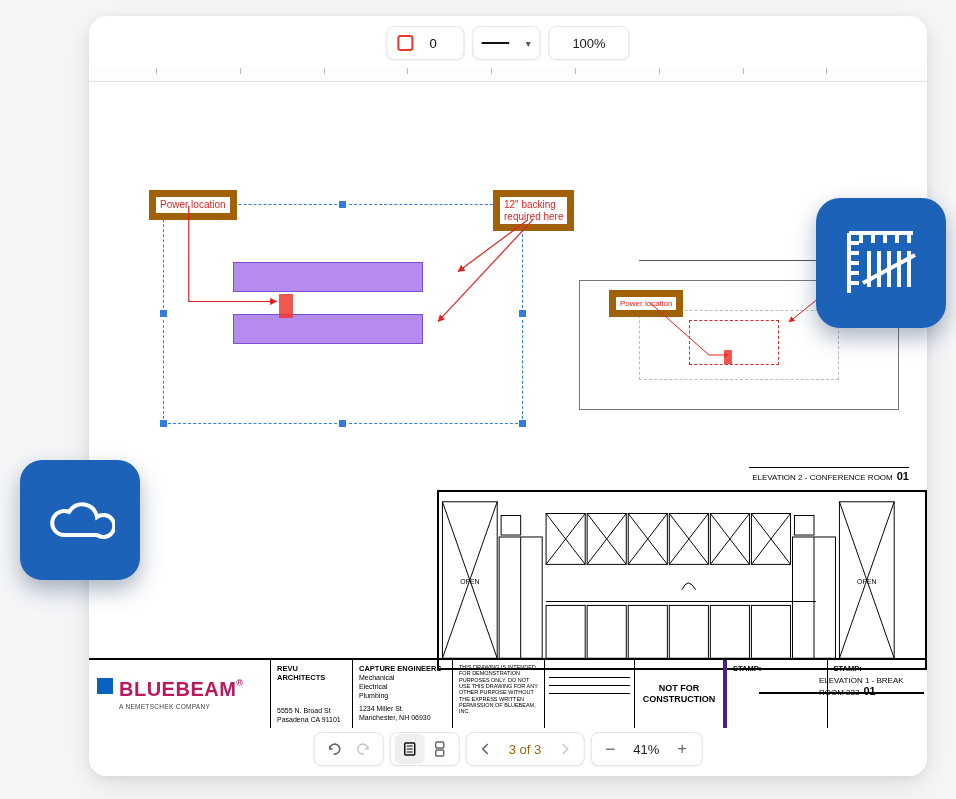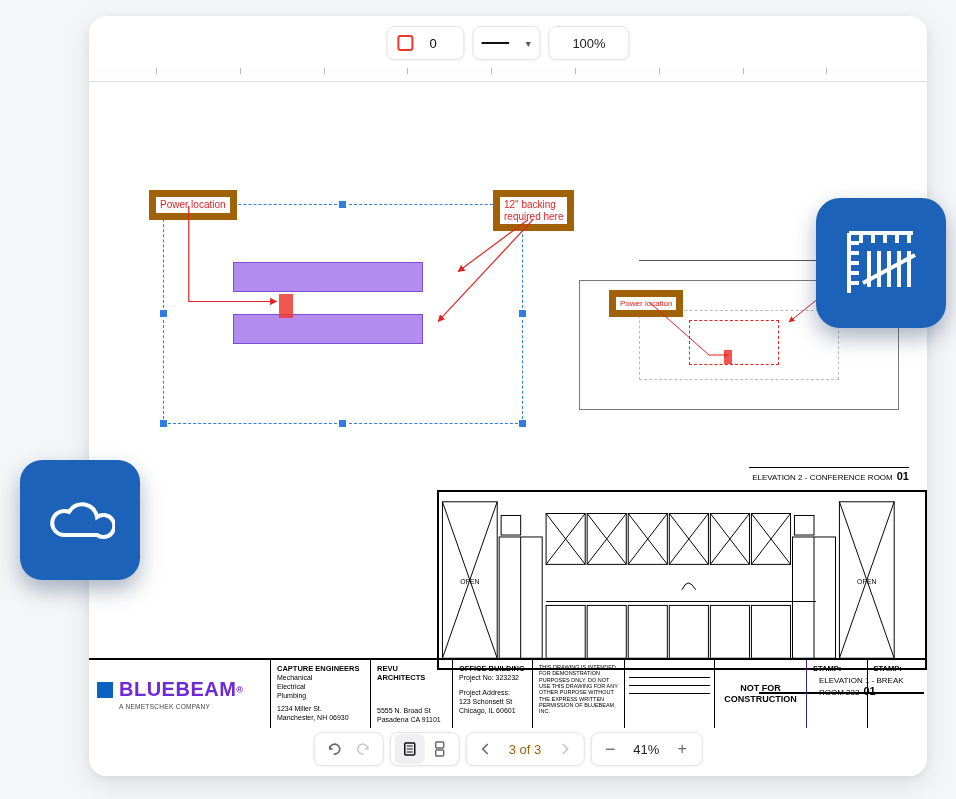--- a/index.html
+++ b/index.html
@@ -201,46 +201,46 @@
   }
   .titleblock .logo-cell {
     flex: 0 0 182px;
     border-right: 1px solid #000;
     display: flex;
     flex-direction: column;
     justify-content: center;
     padding: 4px 8px;
   }
   .logo-word {
-    color: #6d28d9;
+    color: #be185d;
     font-weight: 800;
     font-size: 20px;
     letter-spacing: 0.5px;
-    display:flex; align-items:center;
+    display:flex; align-items:flex-start;
   }
   .logo-mark {
     width:16px;height:16px;background:#0a62c0;margin-right:6px;position:relative;
   }
   .logo-tag { font-size: 6.5px; color:#444; letter-spacing:0.3px; margin-top:2px; padding-left:22px; }
   .tb-cell {
     border-right: 1px solid #000;
     padding: 4px 6px;
     display:flex; flex-direction:column;
   }
   .tb-cell .hd { font-weight:700; font-size:7.5px; }
   .tb-cell .ln { line-height:1.3; }
   .tb-rev {
     flex: 0 0 90px;
     border-right:1px solid #000;
     padding:2px 4px;
   }
   .tb-rev .bar { border-bottom:1px solid #000; height:8px; }
   .tb-nfc {
     flex:0 0 92px;
-    border-right:1px solid #4c1d95;
+    border-right:4px solid #4c1d95;
     display:flex;align-items:center;justify-content:center;
     font-weight:700; font-size:9px; text-align:center; line-height:1.2;
   }
   .tb-stamp {
     flex:1;
     border-right:1px solid #000;
     padding:4px 6px;
     font-weight:700; font-size:7.5px;
   }
 
@@ -437,39 +437,32 @@
 
       <div class="titleblock">
         <div class="logo-cell">
           <div class="logo-word">
             <div class="logo-mark"></div>
             <span>BLUEBEAM</span>
               <span style="font-size:9px;vertical-align:super">®</span>
           </div>
           <div class="logo-tag">A NEMETSCHEK COMPANY</div>
         </div>
+        <div class="tb-cell" style="flex:0 0 82px">
+          <div class="hd">REVU ARCHITECTS</div>
+          <div class="ln" style="margin-top:auto">5555 N. Broad St</div>
+          <div class="ln">Pasadena CA 91101</div>
+        </div>
         <div class="tb-cell" style="flex:0 0 100px">
           <div class="hd">CAPTURE ENGINEERS</div>
           <div class="ln">Mechanical</div>
           <div class="ln">Electrical</div>
           <div class="ln">Plumbing</div>
           <div class="ln" style="margin-top:4px">1234 Miller St.</div>
           <div class="ln">Manchester, NH 06930</div>
-        </div>
-        <div class="tb-cell" style="flex:0 0 82px">
-          <div class="hd">REVU ARCHITECTS</div>
-          <div class="ln" style="margin-top:auto">5555 N. Broad St</div>
-          <div class="ln">Pasadena CA 91101</div>
-        </div>
-        <div class="tb-cell" style="flex:0 0 80px">
-          <div class="hd">OFFICE BUILDING</div>
-          <div class="ln">Project No: 323232</div>
-          <div class="ln" style="margin-top:6px">Project Address:</div>
-          <div class="ln">123 Schonsett St</div>
-          <div class="ln">Chicago, IL 60601</div>
         </div>
         <div class="tb-cell" style="flex:0 0 92px; font-size:5.5px; line-height:1.15">
           <div>THIS DRAWING IS INTENDED FOR DEMONSTRATION PURPOSES ONLY. DO NOT USE THIS DRAWING FOR ANY OTHER PURPOSE WITHOUT THE EXPRESS WRITTEN PERMISSION OF BLUEBEAM, INC.</div>
         </div>
         <div class="tb-rev">
           <div class="bar"></div>
             <div class="bar"></div>
             <div class="bar"></div>
             <div class="bar"></div>
         </div>

